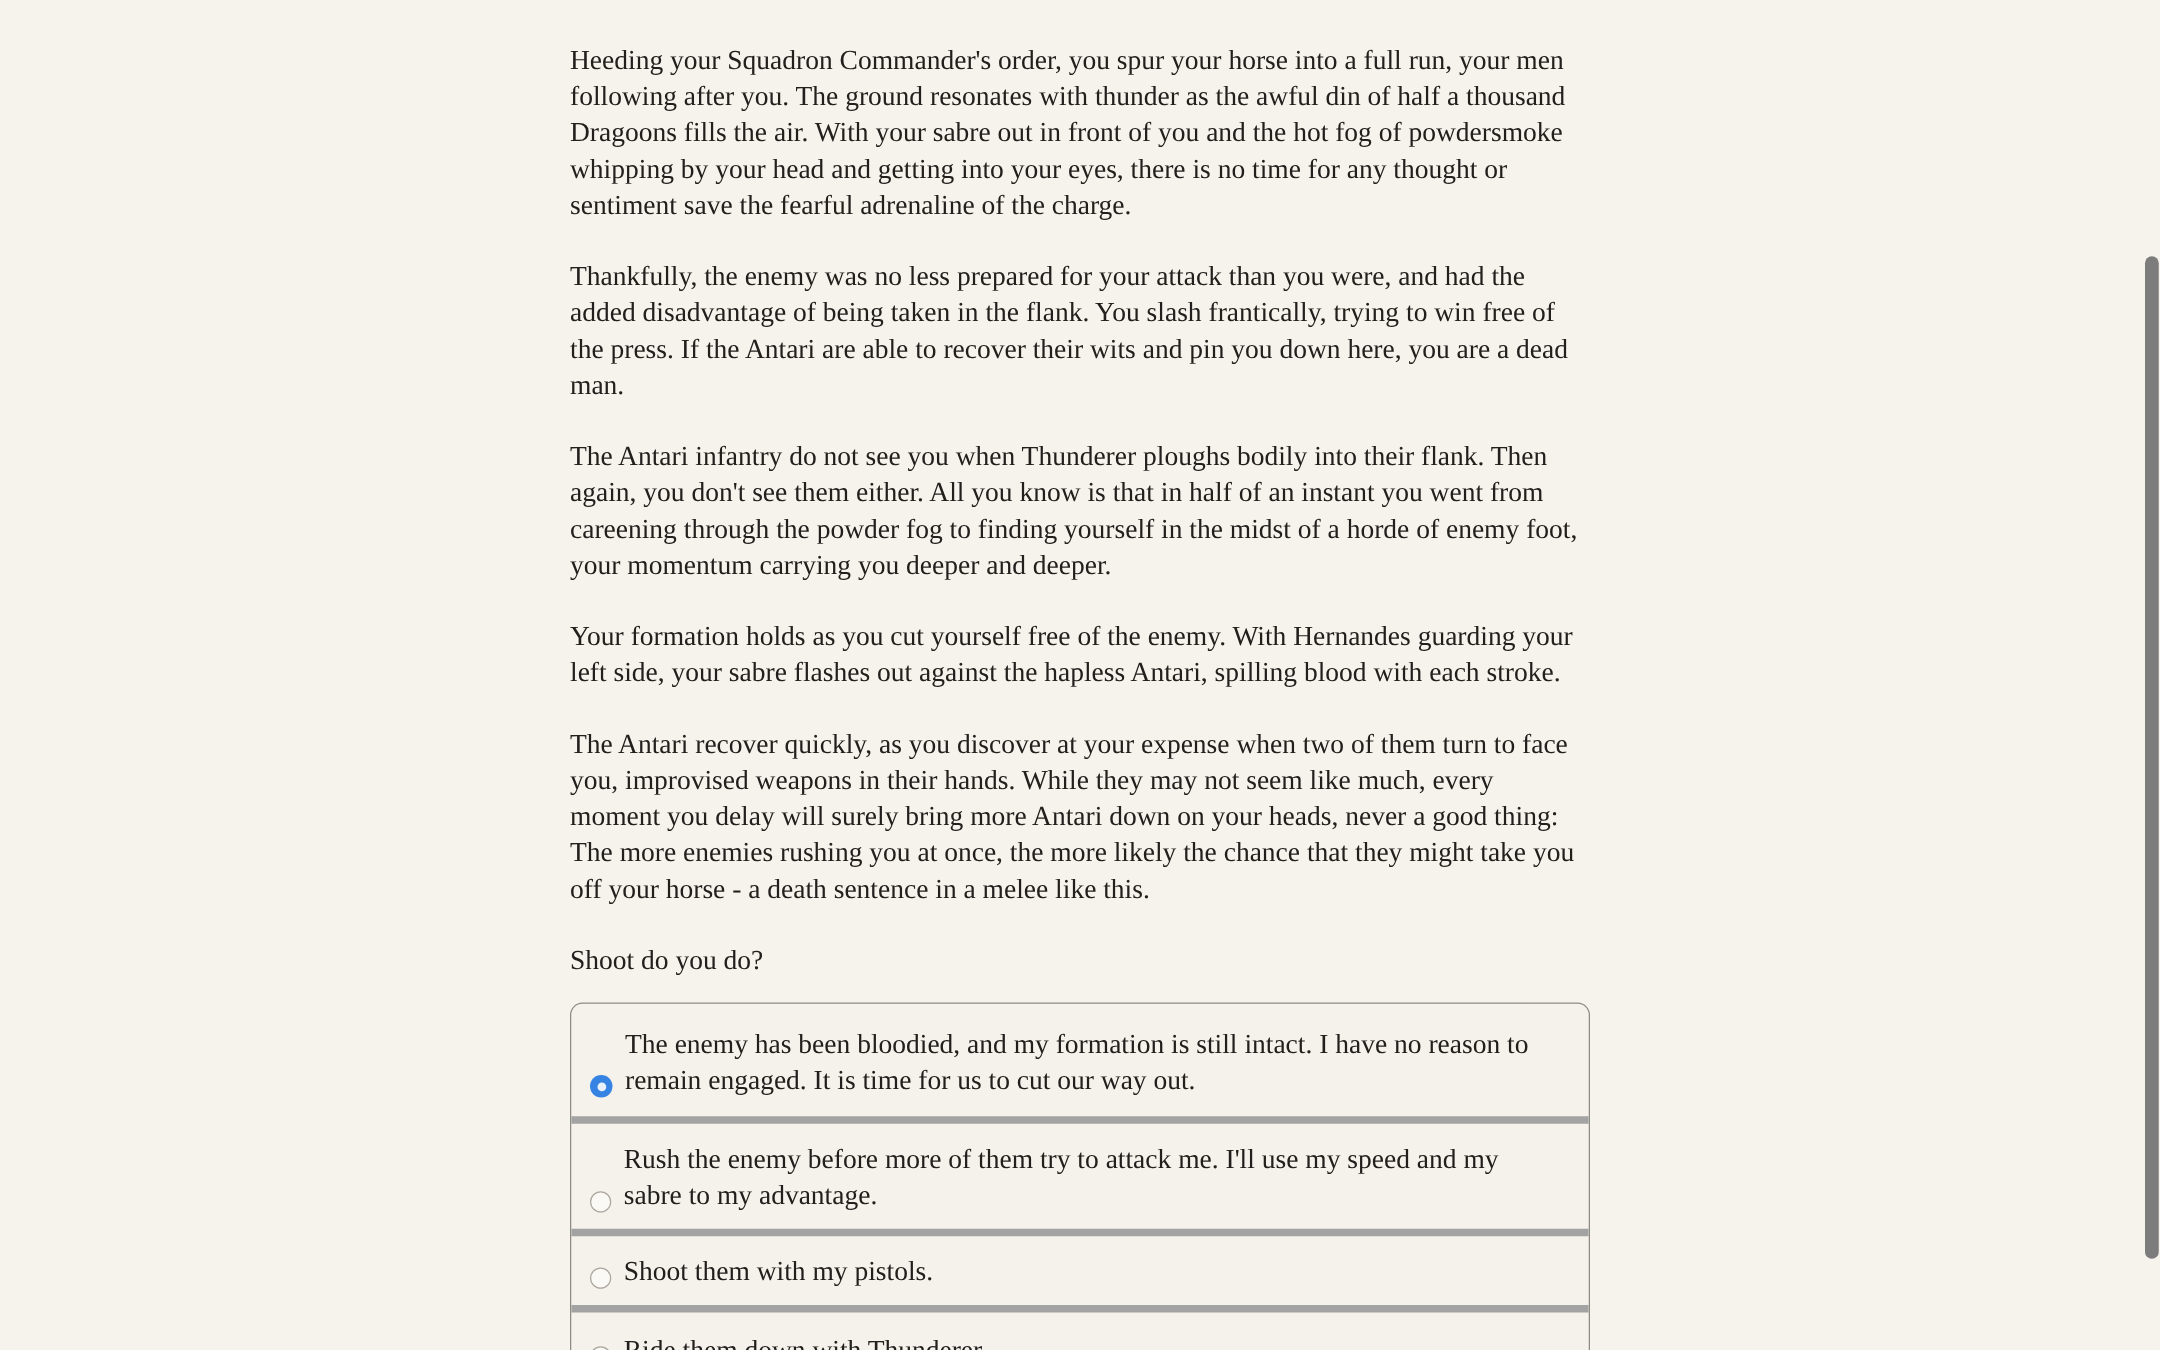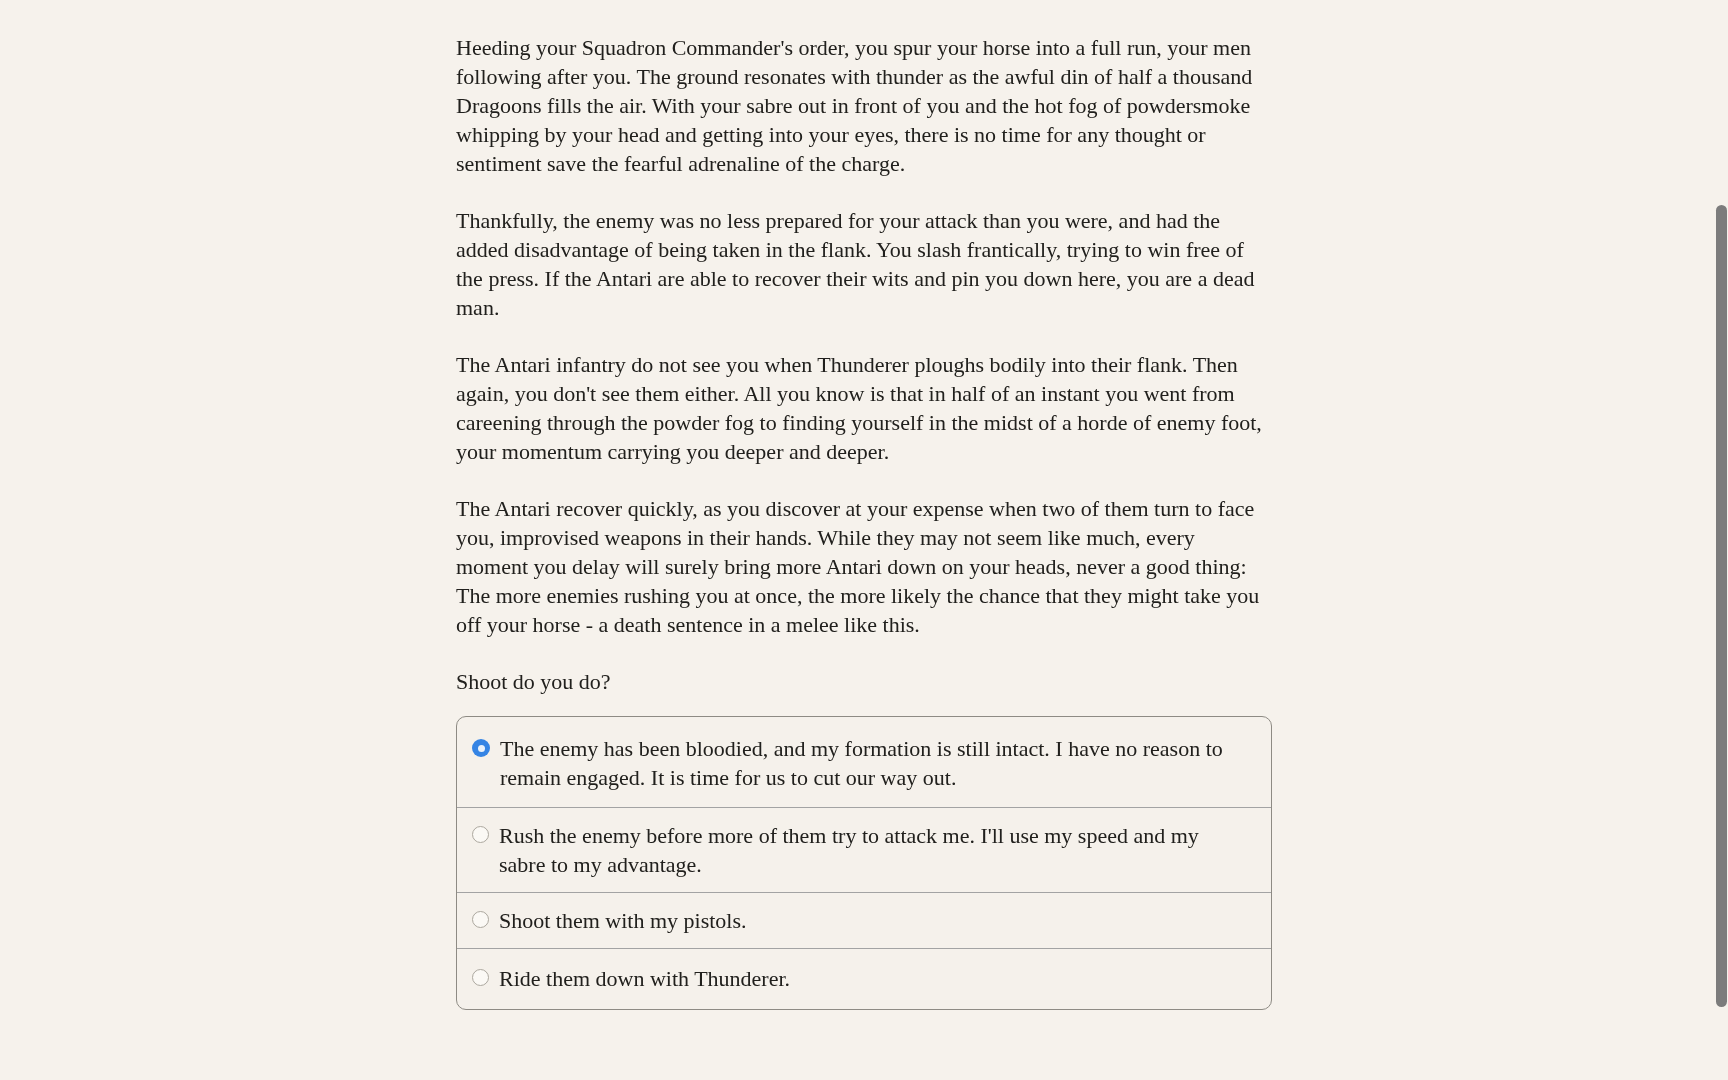--- a/index.html
+++ b/index.html
@@ -23,27 +23,27 @@
 
   .choice-box {
     margin-top: 20px;
     border: 1px solid #8e8b84;
     border-radius: 10px;
     background: #f5f1eb;
     overflow: hidden;
   }
   .choice-row {
     display: flex;
-    align-items: flex-start;
+    align-items: flex-end;
     gap: 10px;
     padding: 13px 24px 13px 15px;
     cursor: pointer;
   }
   .choice-row:first-child { padding-top: 17px; padding-bottom: 15px; }
-  .choice-row + .choice-row { border-top: 1px solid #a3a3a3; }
+  .choice-row + .choice-row { border-top: 6px solid #a3a3a3; }
   .choice-row:nth-child(4) { padding-top: 15px; padding-bottom: 16px; }
 
   .radio {
     flex: none;
     width: 17px; height: 17px;
     margin-top: 5px;
     border-radius: 50%;
     border: 1px solid #aca89f;
     background: #fbf9f5;
     position: relative;
@@ -72,20 +72,21 @@
   }
 </style>
 </head>
 <body>
 
 <div class="content">
   <div class="story">
     <p>Heeding your Squadron Commander's order, you spur your horse into a full run, your men following after you. The ground resonates with thunder as the awful din of half a thousand Dragoons fills the air. With your sabre out in front of you and the hot fog of powdersmoke whipping by your head and getting into your eyes, there is no time for any thought or sentiment save the fearful adrenaline of the charge.</p>
     <p>Thankfully, the enemy was no less prepared for your attack than you were, and had the added disadvantage of being taken in the flank. You slash frantically, trying to win free of the press. If the Antari are able to recover their wits and pin you down here, you are a dead man.</p>
     <p>The Antari infantry do not see you when Thunderer ploughs bodily into their flank. Then again, you don't see them either. All you know is that in half of an instant you went from careening through the powder fog to finding yourself in the midst of a horde of enemy foot, your momentum carrying you deeper and deeper.</p>
+    <p>Your formation holds as you cut yourself free of the enemy. With Hernandes guarding your left side, your sabre flashes out against the hapless Antari, spilling blood with each stroke.</p>
     <p>The Antari recover quickly, as you discover at your expense when two of them turn to face you, improvised weapons in their hands. While they may not seem like much, every moment you delay will surely bring more Antari down on your heads, never a good thing: The more enemies rushing you at once, the more likely the chance that they might take you off your horse - a death sentence in a melee like this.</p>
     <p class="prompt">Shoot do you do?</p>
   </div>
 
   <div class="choice-box">
     <label class="choice-row">
       <span class="radio on"></span>
       <span class="choice-text">The enemy has been bloodied, and my formation is still intact. I have no reason to remain engaged. It is time for us to cut our way out.</span>
     </label>
     <label class="choice-row">

